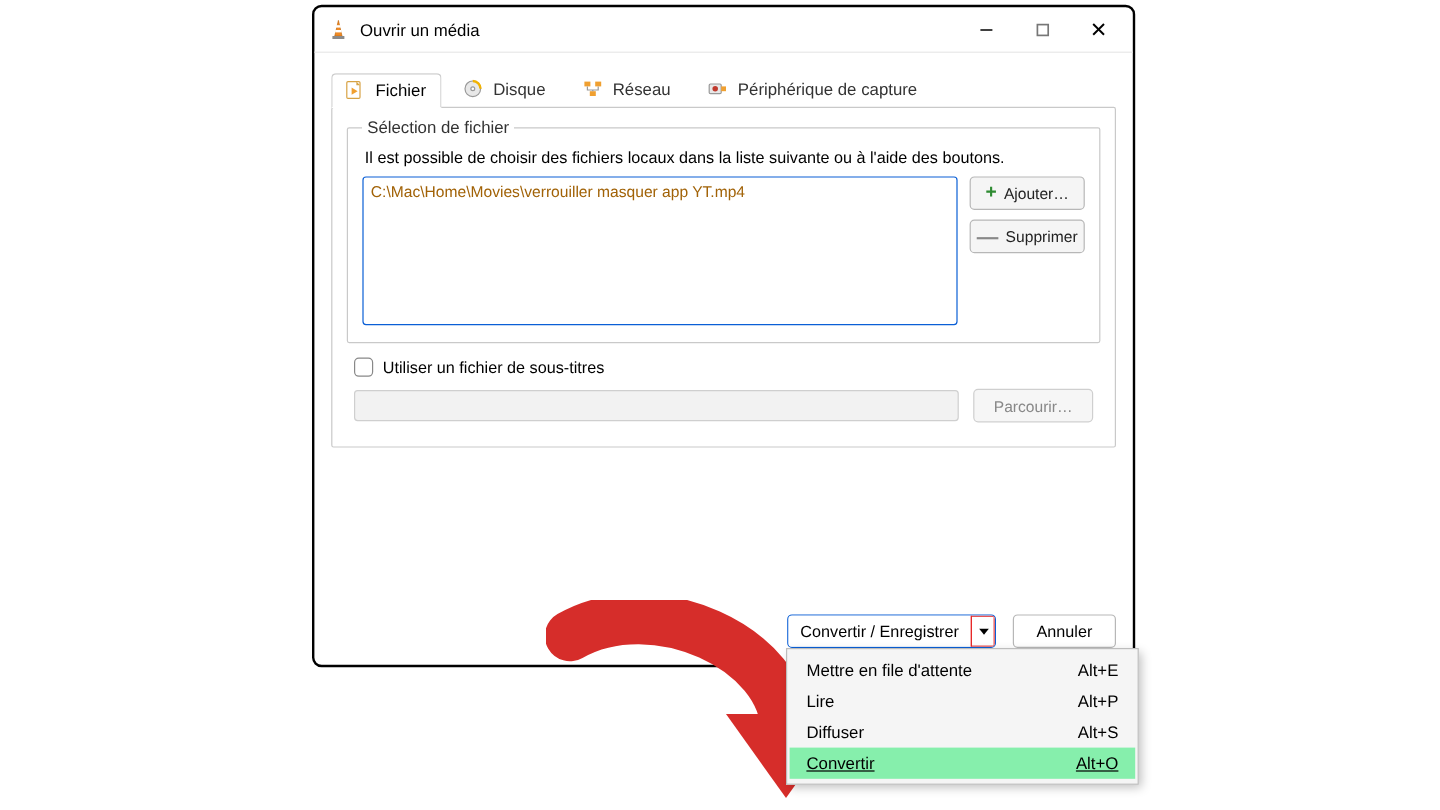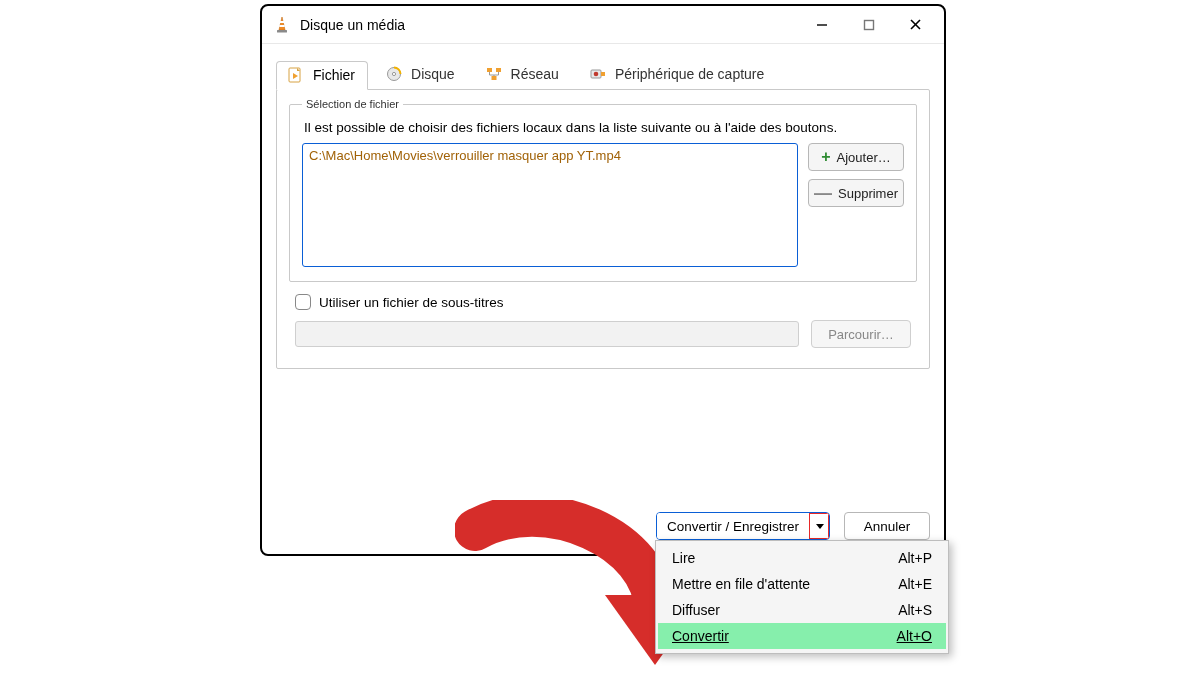--- a/index.html
+++ b/index.html
@@ -57,21 +57,21 @@
     margin-top: 0;
   }
 
   fieldset.group {
     border: 1px solid #c9c9c9;
     border-radius: 2px;
     padding: 8px 12px 14px 12px;
     margin: 0 0 12px 0;
   }
   fieldset.group > legend {
-    font-size: 11px; color:#333; padding: 0 4px;
+    font-size: 14px; color:#333; padding: 0 4px;
   }
   .hint { font-size: 13.5px; color:#000; margin: 2px 0 8px 2px; }
 
   .file-row { display: flex; align-items: flex-start; gap: 10px; }
   .filelist {
     flex: 1;
     height: 124px;
     border: 1.5px solid #0a5fd6;
     border-radius: 3px;
     padding: 4px 6px;
@@ -161,21 +161,21 @@
 <body>
 
 <div class="window">
   <div class="titlebar">
     <svg class="vlc-cone" viewBox="0 0 20 20">
       <polygon points="10,2 13,15 7,15" fill="#f08a24" stroke="#c46a10" stroke-width="0.6"></polygon>
       <rect x="8" y="6" width="4" height="2" fill="#fff"></rect>
       <rect x="7.3" y="10" width="5.4" height="2" fill="#fff"></rect>
       <rect x="5" y="15" width="10" height="2.6" rx="0.5" fill="#8a8a8a"></rect>
     </svg>
-    <span class="title">Disque un média</span>
+    <span class="title">Ouvrir un média</span>
     <div class="winbtns">
       <div class="winbtn">
         <svg width="12" height="12">
             <line x1="1" y1="6" x2="11" y2="6" stroke="#000" stroke-width="1.4"></line>
           </svg>
       </div>
       <div class="winbtn">
         <svg width="12" height="12">
             <rect x="1.5" y="1.5" width="9" height="9" fill="none" stroke="#777" stroke-width="1.4"></rect>
           </svg>
@@ -267,26 +267,26 @@
             <polygon points="1,3 9,3 5,8" fill="#000"></polygon>
           </svg>
       </div>
     </div>
     <button class="cancel">Annuler</button>
   </div>
 </div>
 
 <div class="menu">
   <div class="menu-item">
+    <span>Mettre en file d'attente</span>
+    <span>Alt+E</span>
+  </div>
+  <div class="menu-item">
     <span>Lire</span>
     <span>Alt+P</span>
-  </div>
-  <div class="menu-item">
-    <span>Mettre en file d'attente</span>
-    <span>Alt+E</span>
   </div>
   <div class="menu-item">
     <span>Diffuser</span>
     <span>Alt+S</span>
   </div>
   <div class="menu-item sel">
     <span>Convertir</span>
     <span>Alt+O</span>
   </div>
 </div>

